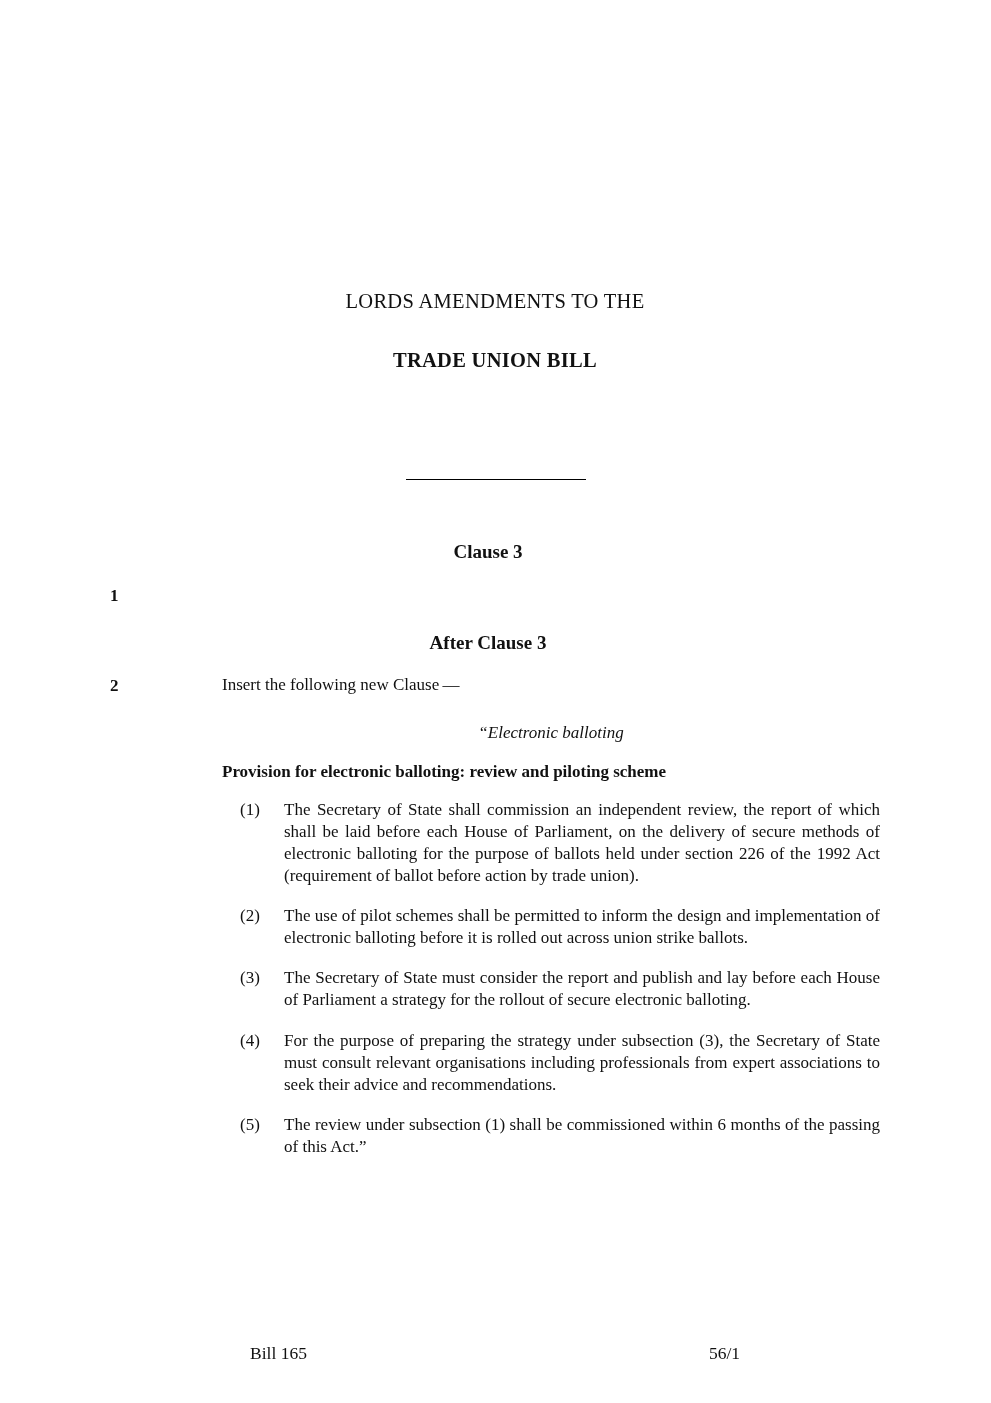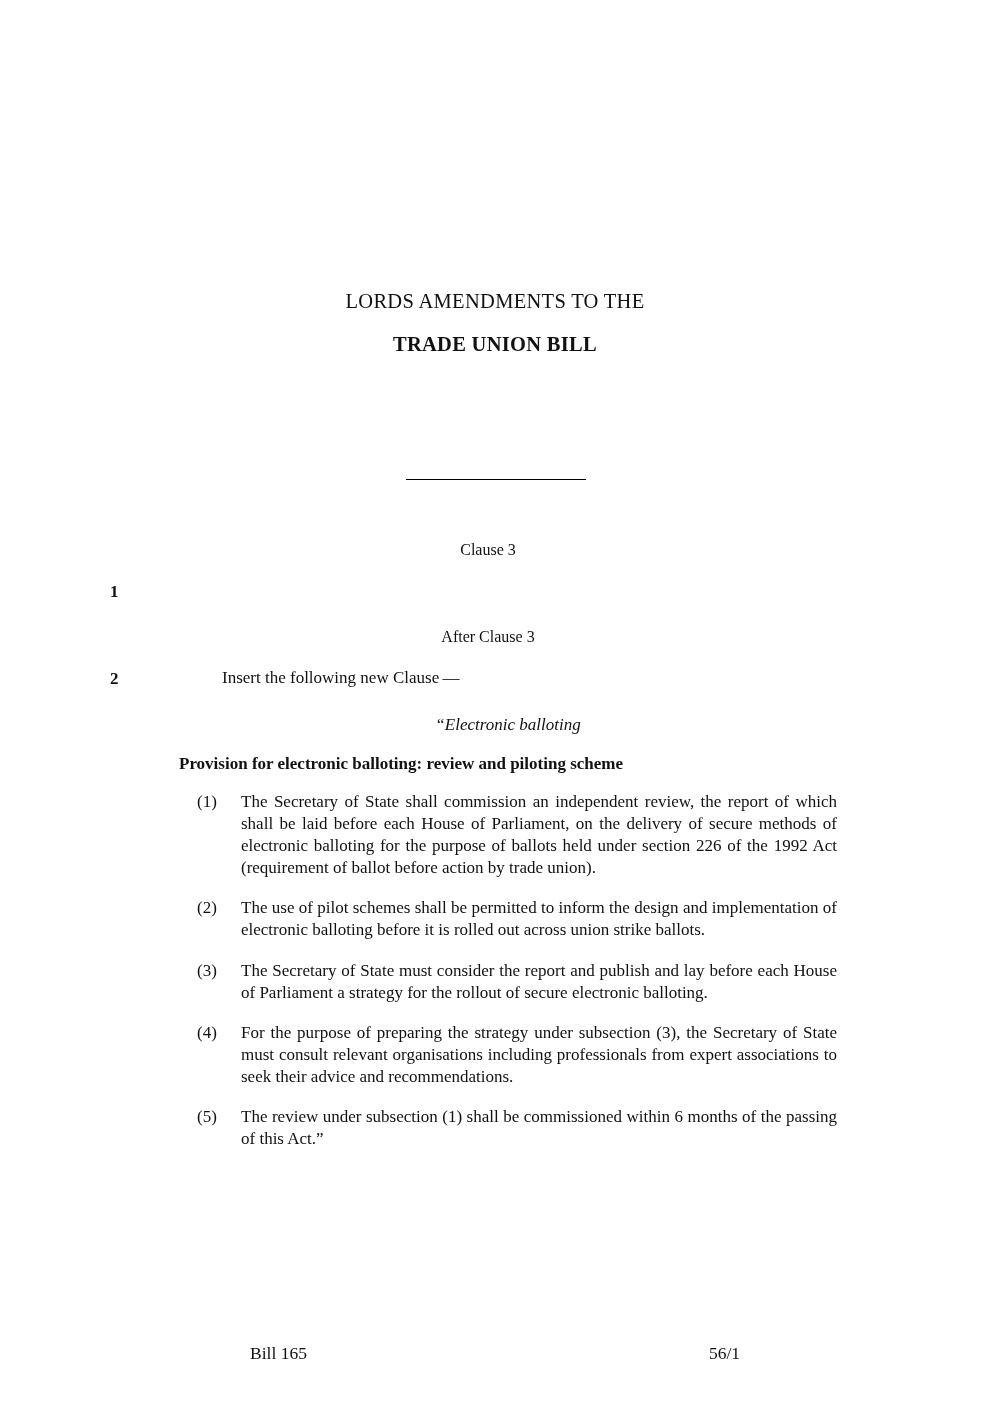--- a/index.html
+++ b/index.html
@@ -36,21 +36,21 @@
     font-size: 20.5px;
     letter-spacing: 0.3px;
     line-height: 1.35;
     font-weight: 400;
   }
   .doc-title-line2 {
     font-size: 20.5px;
     font-weight: 700;
     letter-spacing: 0.3px;
     line-height: 1.35;
-    margin-top: 15px;
+    margin-top: 31px;
   }
 
   
   .note-band {
     position: absolute;
     left: 110px;
     top: 374px;
     width: 770px;
   }
   .rule-double {
@@ -82,22 +82,22 @@
   
   .content {
     position: absolute;
     left: 110px;
     top: 540px;
     width: 770px;
   }
 
   .section-heading {
     text-align: center;
-    font-weight: 400;
-    font-size: 16px;
+    font-weight: 700;
+    font-size: 19px;
     
     padding-right: 14px;
     line-height: 1.3;
   }
 
   
   .amendment {
     display: flex;
     align-items: flex-start;
     margin-top: 19px;
@@ -115,21 +115,21 @@
     font-size: 17px;
     line-height: 1.30;
     text-align: justify;
     text-justify: inter-word;
     hyphens: none;
   }
   .amend-body.left { text-align: left; }
 
   
   .inserted-block {
-    margin-left: 69px;
+    margin-left: 112px;
     width: 658px;
   }
   .inserted-title {
     text-align: center;
     font-style: italic;
     font-size: 17px;
     margin-top: 24px;
     line-height: 1.3;
   }
   .inserted-heading {

